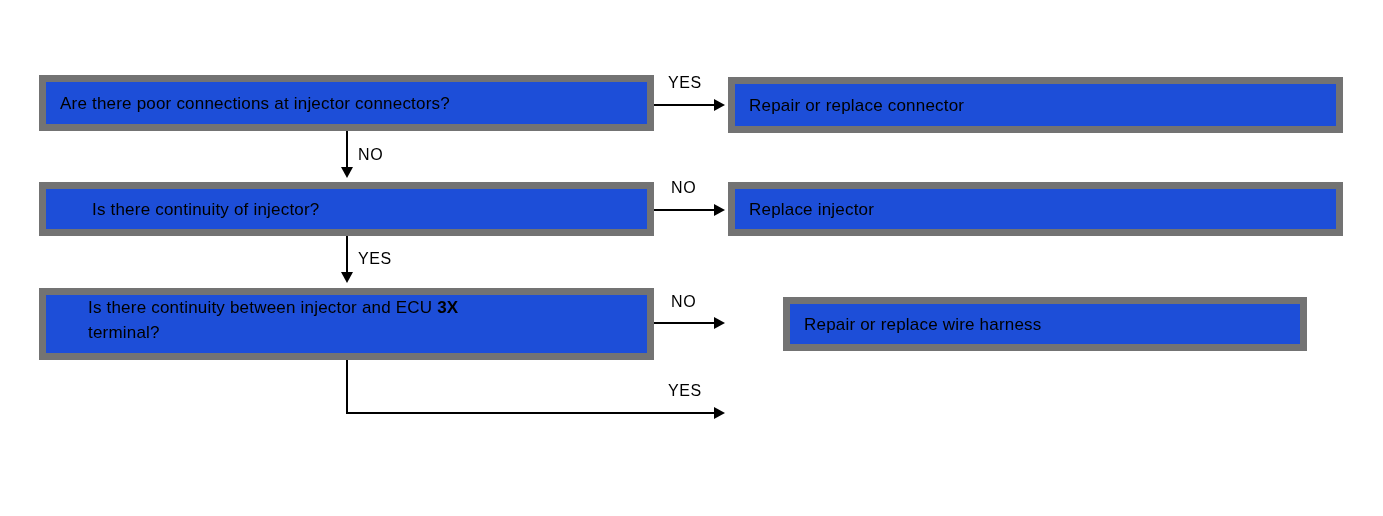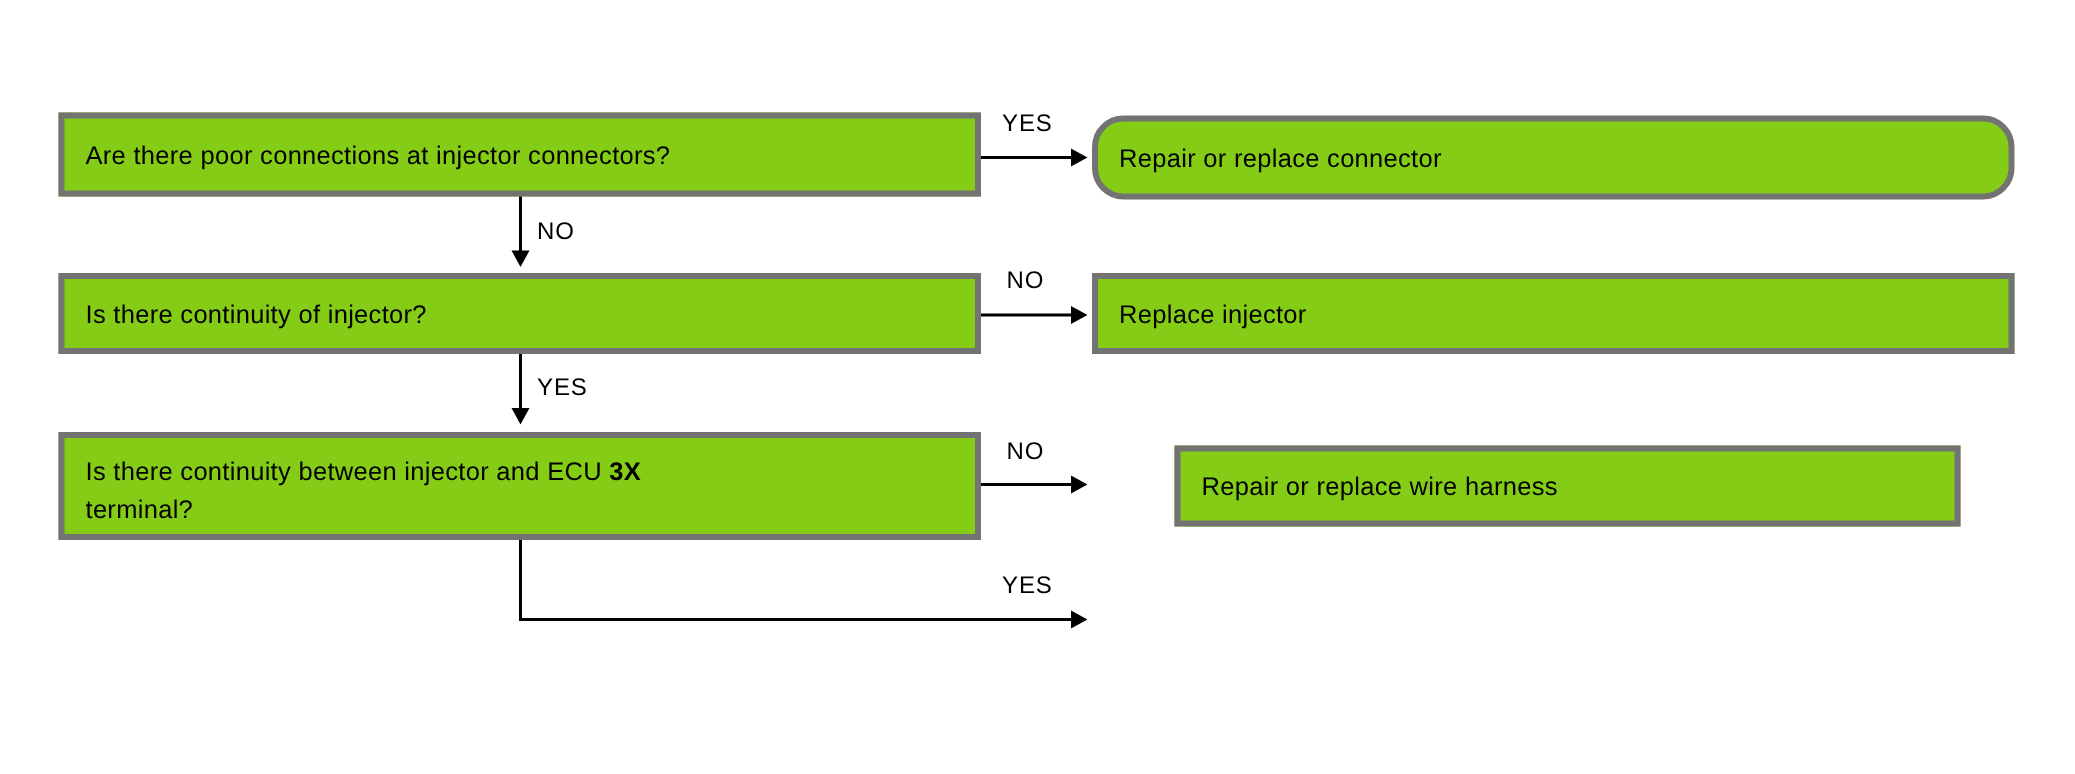--- a/index.html
+++ b/index.html
@@ -14,48 +14,48 @@
   #canvas {
     position: relative;
     width: 1383px;
     height: 516px;
     background: #ffffff;
     overflow: hidden;
   }
   .node {
     position: absolute;
     box-sizing: border-box;
-    border: 4px solid #737373;
-    background: #84cc16;
+    border: 7px solid #737373;
+    background: #1d4ed8;
     display: flex;
     align-items: center;
   }
   .node .node-text {
     font-size: 17px;
     line-height: 25px;
     padding-left: 14px;
     padding-right: 10px;
     letter-spacing: 0.2px;
     white-space: pre-line;
   }
   .node.two-line {
     align-items: flex-start;
   }
   .node.two-line .node-text {
-    padding-top: 10px;
+    margin-left: 28px;
   }
   .node-text b {
     font-weight: bold;
   }
   
   #q1 { left: 39px;  top: 75px;  width: 615px; height: 56px; }
-  #q2 { left: 39px;  top: 182px; width: 615px; height: 54px; }
+  #q2 { left: 39px;  top: 182px; width: 615px; height: 54px; padding-left: 32px; }
   #q3 { left: 39px;  top: 288px; width: 615px; height: 72px; }
   
-  #a1 { left: 728px; top: 77px;  width: 615px; height: 56px; border-radius: 21px; }
+  #a1 { left: 728px; top: 77px;  width: 615px; height: 56px; }
   #a2 { left: 728px; top: 182px; width: 615px; height: 54px; }
   #a3 { left: 768px; top: 297px; width: 524px; height: 54px; margin-left: 15px; }
   #a4 { left: 728px; top: 386px; width: 615px; height: 53px; }
 
   
   .hline {
     position: absolute;
     height: 2px;
     background: #000000;
   }

